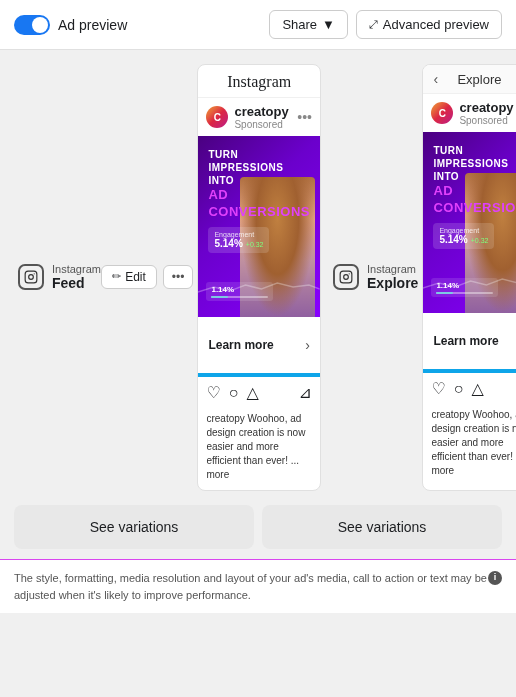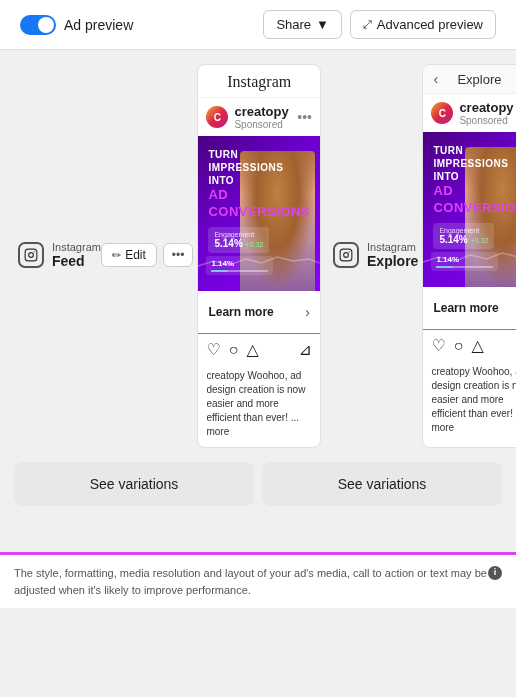--- a/index.html
+++ b/index.html
@@ -11,21 +11,21 @@
       font-size: 13px;
       color: #333;
     }
 
     
     .header {
       display: flex;
       align-items: center;
       justify-content: space-between;
       background: #fff;
-      padding: 10px 20px;
+      padding: 10px 14px;
       border-bottom: 1px solid #e0e0e0;
       gap: 13px;
     }
     .header-left {
       display: flex;
       align-items: center;
       gap: 8px;
     }
     .toggle-switch {
       width: 36px;
@@ -222,21 +222,21 @@
     }
     .dots-btn {
       font-size: 14px;
       color: #888;
       cursor: pointer;
     }
 
     
     .ad-image {
       width: 100%;
-      height: 155px;
+      height: 181px;
       background: linear-gradient(135deg, #4a0080 0%, #6b00cc 40%, #8800ff 100%);
       position: relative;
       overflow: hidden;
       display: flex;
       flex-direction: column;
       justify-content: flex-start;
       padding: 12px 10px 8px 10px;
     }
     .ad-headline {
       color: #fff;
@@ -326,22 +326,22 @@
       right: 0;
       height: 20px;
       z-index: 1;
     }
 
     
     .learn-more-row {
       display: flex;
       align-items: center;
       justify-content: space-between;
-      padding: 13px 10px;
-      border-bottom: 1px solid #0ea5e9;
+      padding: 20px 10px;
+      border-bottom: 4px solid #0ea5e9;
     }
     .learn-more-text {
       font-size: 12px;
       font-weight: 600;
       color: #1c1e21;
     }
     .learn-more-chevron {
       font-size: 14px;
       color: #555;
     }
@@ -398,25 +398,24 @@
       text-align: center;
     }
 
     
     .footer-note {
       background: #fff;
       padding: 10px 14px;
       font-size: 11px;
       color: #555;
       line-height: 1.5;
-      border-top: 3px solid #d946ef;
+      border-top: 1px solid #d946ef;
       display: flex;
       align-items: flex-start;
       gap: 0;
-      margin-top: 36px;
     }
     .footer-note .info-icon {
       display: inline-flex;
       align-items: center;
       justify-content: center;
       width: 14px;
       height: 14px;
       border-radius: 50%;
       background: #555;
       color: #fff;

